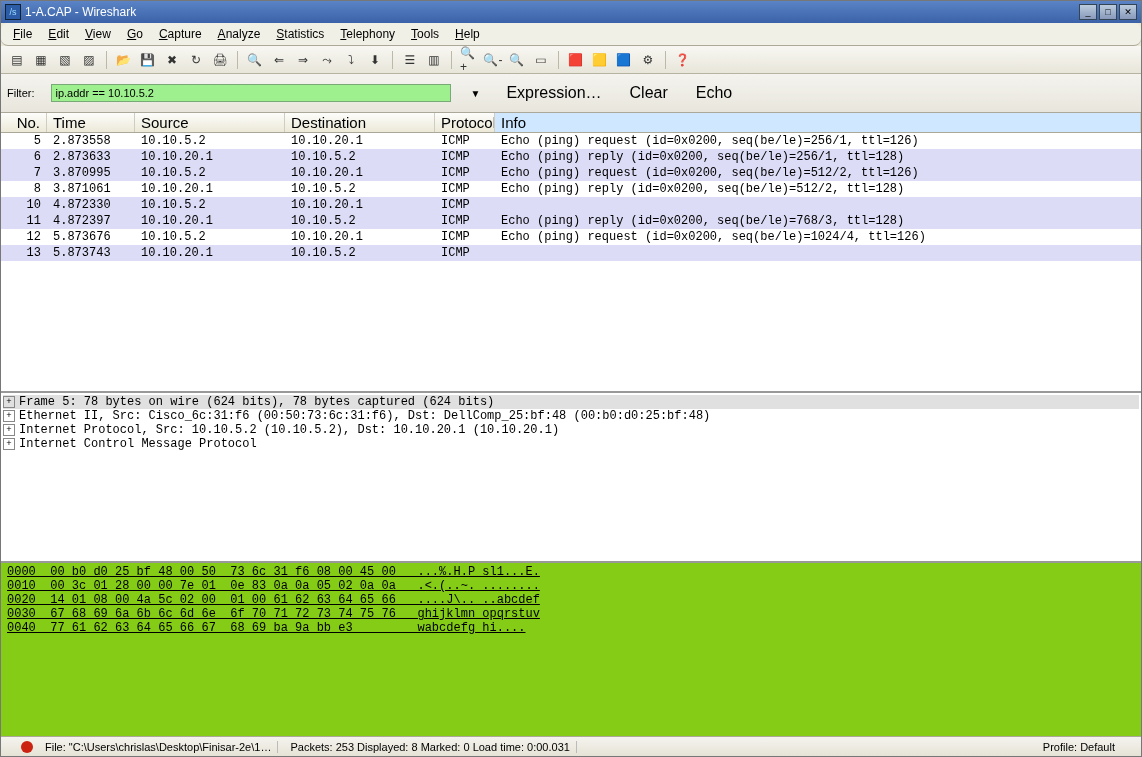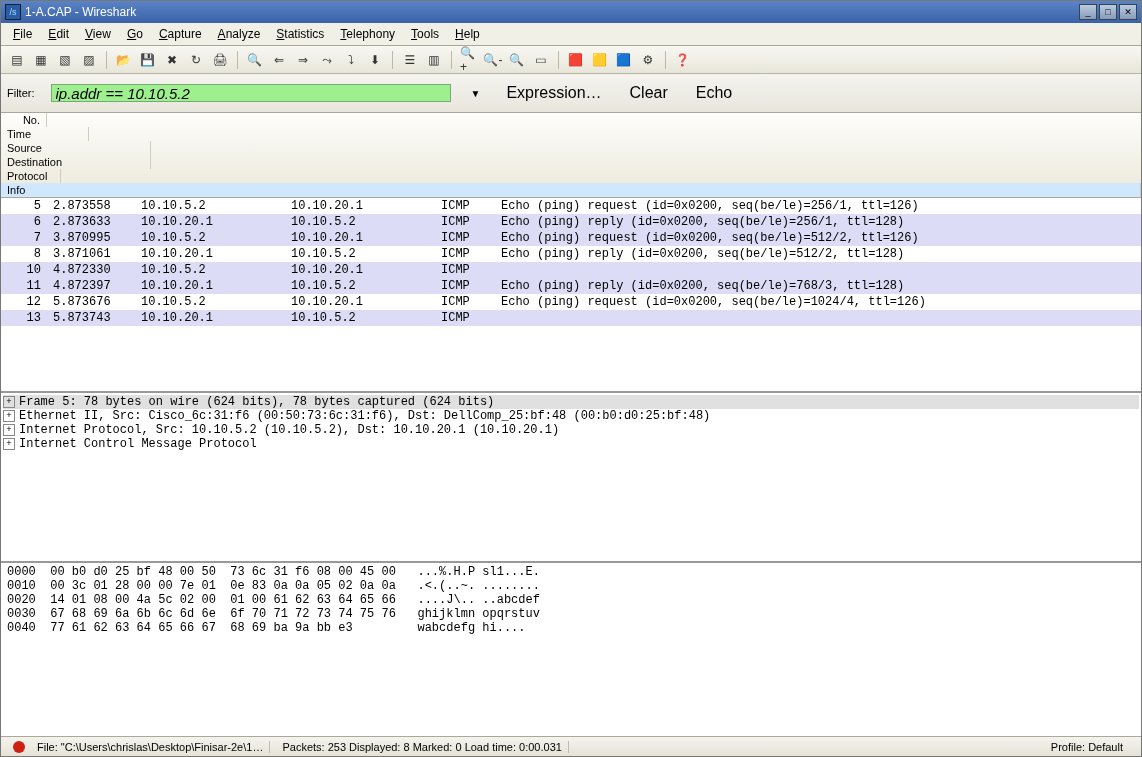--- a/index.html
+++ b/index.html
@@ -34,20 +34,21 @@
     width:18px;height:16px;background:linear-gradient(#bcd,#89b);
     border:1px solid #345;display:flex;align-items:center;justify-content:center;
     font-size:9px;color:#000;
   }
   .menubar{
     background:#f1f0e7;
     display:flex;
     padding:2px 4px;
     border-bottom:1px solid #aca899;
     font-size:12px;
+    border-radius:7px;
   }
   .menubar span{padding:2px 8px;cursor:default}
   .menubar span u{text-decoration:underline}
   .toolbar{
     background:linear-gradient(#f8f7f2,#e8e6da);
     display:flex;align-items:center;padding:2px 6px;gap:4px;
     border-bottom:1px solid #b6b3a0;height:28px;
   }
   .tbtn{
     width:20px;height:20px;border:1px solid transparent;
@@ -56,32 +57,32 @@
   }
   .tsep{width:1px;height:18px;background:#bdb9a8;margin:0 3px}
   .filterbar{
     background:linear-gradient(#f4f3ef,#e8e6dc);
     display:flex;align-items:center;padding:19px 6px;gap:16px;
     border-bottom:1px solid #aca899;height:26px;
   }
   .filterbar .lbl{font-size:11px}
   .filterbar input{
     width:400px;height:18px;background:#9df08d;border:1px solid #7a7;
-    padding:1px 4px;font-family:inherit;font-size:15px;font-style:italic;
+    padding:1px 4px;font-family:inherit;font-size:11px;
   }
   .filterbar .dd{font-size:10px;padding:0 4px;cursor:default}
   .filterbar .link{font-size:16px;padding:0 6px;cursor:default}
   .packets{
     flex:0 0 280px;
     display:flex;flex-direction:column;background:#fff;
     border-bottom:2px inset #999;overflow:hidden;
   }
   .phead{
     display:flex;background:linear-gradient(#fdfdfb,#ece9d8);
-    border-bottom:1px solid #aca899;font-size:11px;flex-direction:column;
+    border-bottom:1px solid #aca899;font-size:15px;
   }
   .phead div,.prow div{padding:1px 6px;overflow:hidden;white-space:nowrap}
   .c-no{width:46px;text-align:right}
   .c-time{width:88px}
   .c-src{width:150px}
   .c-dst{width:150px}
   .c-proto{width:60px}
   .c-info{flex:1}
   .phead .c-info{background:#cfe8ff}
   .phead > div{border-right:1px solid #cfccc0}
@@ -91,26 +92,26 @@
   .details{
     flex:0 0 170px;background:#fff;border-bottom:2px inset #999;
     font-family:'Courier New',monospace;font-size:12px;padding:2px;
     overflow:auto;
   }
   .details .row{display:flex;align-items:center}
   .details .exp{width:12px;height:12px;border:1px solid #888;margin-right:4px;
     display:flex;align-items:center;justify-content:center;font-size:9px;line-height:1}
   .details .rowsel{background:#e0e0e0}
   .hex{
-    flex:1;background:#ffffff;font-family:'Courier New',monospace;font-size:12px;
-    padding:2px 6px;overflow:auto;white-space:pre;
+    flex:1;background:#84cc16;font-family:'Courier New',monospace;font-size:12px;
+    padding:2px 6px;overflow:auto;white-space:pre;text-decoration:underline;
   }
   .statusbar{
     background:linear-gradient(#f4f3ee,#e6e3d6);border-top:1px solid #aca899;
-    display:flex;align-items:center;font-size:11px;height:20px;padding:0 12px;gap:6px;
+    display:flex;align-items:center;font-size:11px;height:20px;padding:0 20px;gap:6px;
   }
   .statusbar .rec{width:12px;height:12px;border-radius:50%;background:#c21;}
   .statusbar .cell{padding:0 6px;border-right:1px solid #bbb}
   .statusbar .cell:last-child{margin-left:auto;border-right:none}
 </style>
 </head>
 <body>
 
 <div class="titlebar">
   <span class="logo">/s</span>

